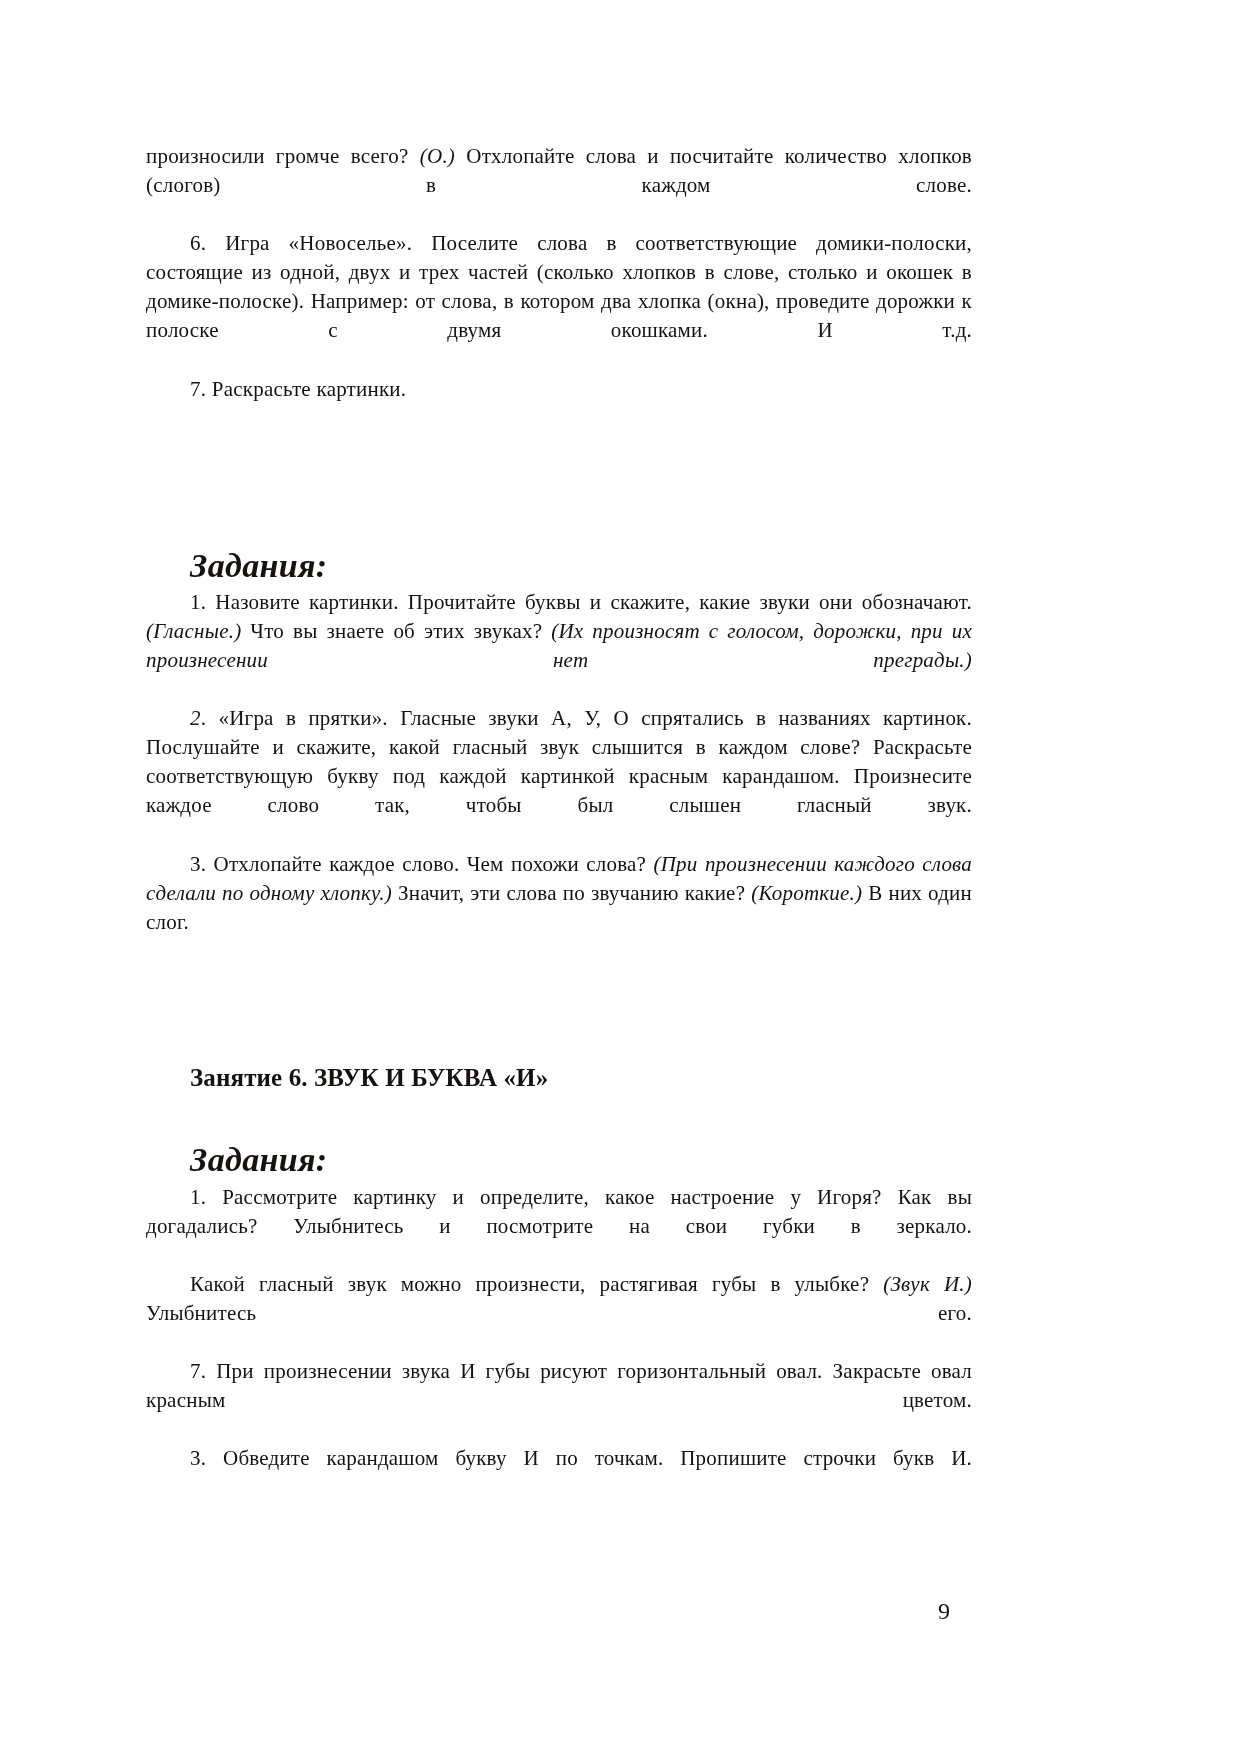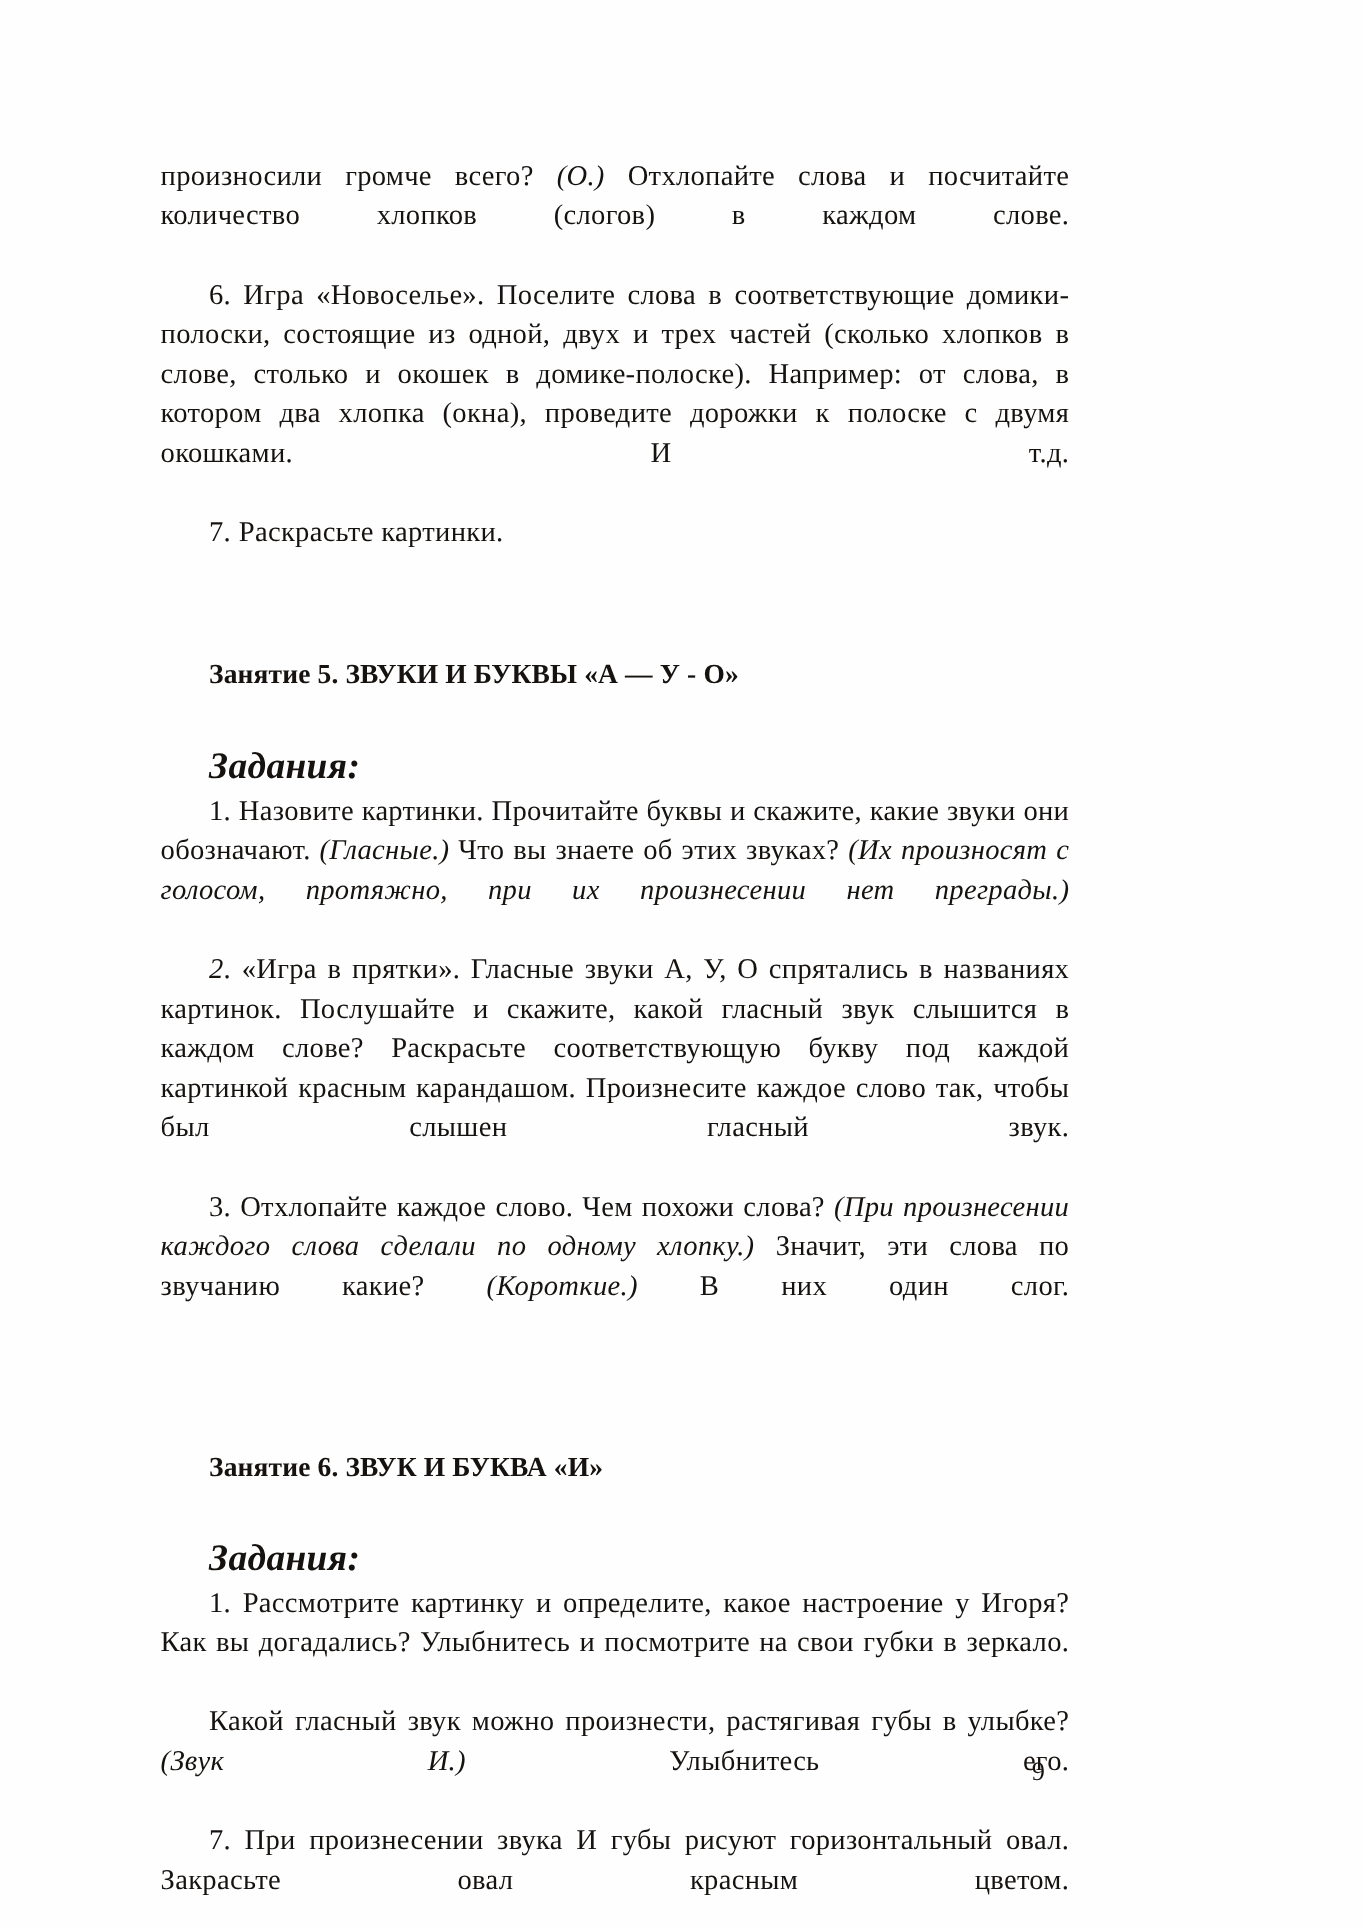--- a/index.html
+++ b/index.html
@@ -25,21 +25,21 @@
     background: #fefefe;
   }
   .content {
     position: absolute;
     left: 146px;
     top: 142px;
     width: 826px;
   }
   p {
     margin: 0;
-    font-size: 26px;
+    font-size: 21px;
     line-height: 1.385;
     text-align: justify;
     text-justify: inter-word;
     letter-spacing: 0.01em;
     word-spacing: 0.01em;
     -webkit-hyphens: none;
     hyphens: none;
   }
   p.indent {
     text-indent: 44px;
@@ -101,28 +101,27 @@
     <p class="noindent">
       <span>произносили громче всего? </span><em class="ital">(О.)</em><span> Отхлопайте слова и посчитайте количество хлопков (слогов) в каждом слове.</span>
     </p>
 
     <p class="indent">6. Игра «Новоселье». Поселите слова в соответствующие домики-полоски, состоящие из одной, двух и трех частей (сколько хлопков в слове, столько и окошек в домике-полоске). Например: от слова, в котором два хлопка (окна), проведите дорожки к полоске с двумя окошками. И т.д.</p>
 
     <p class="indent nostretch">7. Раскрасьте картинки.</p>
 
     <div class="gap-large"></div>
 
-    <h2 class="section-heading">Занятие 5. ЗВУКИ И БУКВЫ «А — У - О»</h2>
 
     <div class="gap-heading-to-label"></div>
 
     <p class="tasks-label nostretch">Задания:</p>
 
     <p class="indent">
-      <span>1. Назовите картинки. Прочитайте буквы и скажите, какие звуки они обозначают. </span><em class="ital">(Гласные.)</em><span> Что вы знаете об этих звуках? </span><em class="ital">(Их произносят с голосом, протяжно, при их произнесении нет преграды.)</em>
+      <span>1. Назовите картинки. Прочитайте буквы и скажите, какие звуки они обозначают. </span><em class="ital">(Гласные.)</em><span> Что вы знаете об этих звуках? </span><em class="ital">(Их произносят с голосом, дорожки, при их произнесении нет преграды.)</em>
     </p>
 
     <p class="indent">
       <em class="ital">2</em><span>. «Игра в прятки». Гласные звуки А, У, О спрятались в названиях картинок. Послушайте и скажите, какой гласный звук слышится в каждом слове? Раскрасьте соответствующую букву под каждой картинкой красным карандашом. Произнесите каждое слово так, чтобы был слышен гласный звук.</span>
     </p>
 
     <p class="indent">
       <span>3. Отхлопайте каждое слово. Чем похожи слова? </span><em class="ital">(При произнесении каждого слова сделали по одному хлопку.)</em><span> Значит, эти слова по звучанию какие? </span><em class="ital">(Короткие.)</em><span> В них один слог.</span>
     </p>
 

